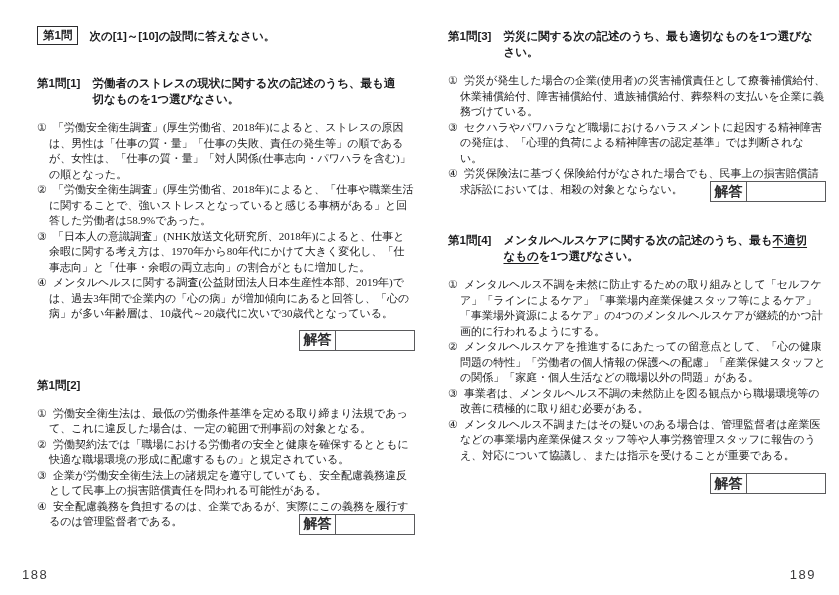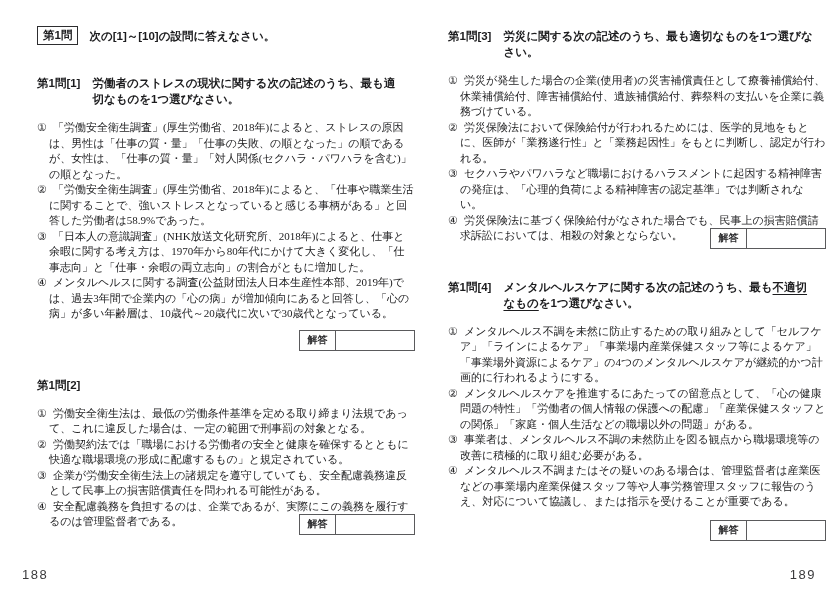--- a/index.html
+++ b/index.html
@@ -55,21 +55,21 @@
   .answer-row.inline { margin-top: -16px; }
   .answer-box {
     display: flex; width: 116px; height: 21px;
     border: 1.2px solid #5a5a5c; background: #ffffff; box-sizing: border-box;
   }
   .answer-label {
     width: 36px; box-sizing: border-box;
     border-right: 1.2px solid #5a5a5c;
     background: #fefefe;
     font-family: "Liberation Sans", sans-serif;
-    font-weight: bold; font-size: 10px;
+    font-weight: bold; font-size: 14px;
     display: flex; align-items: center; justify-content: center;
     color: #2b2b2d;
   }
   .answer-field { flex: 1; }
 
   
   .q1-left  { margin-top: 30px; }
   .q2-left  { margin-top: 26px; }
   .q3-right { margin-top: 28px; }
   .q4-right { margin-top: 30px; }
@@ -94,21 +94,21 @@
       <span class="boxed-label">第1問</span>
       <span>次の[1]～[10]の設問に答えなさい。</span>
     </div>
 
     <section class="question q1-left">
       <div class="q-heading">
         <span class="q-label">第1問[1]</span>
         <span class="q-title"><span>労働者のストレスの現状に関する次の記述のうち、最も適切なものを1つ選びなさい。</span><span class="u"></span><span></span></span>
       </div>
       <ul class="items">
-        <li class="item"><span class="num">①</span><span>「労働安全衛生調査」(厚生労働省、2018年)によると、ストレスの原因は、男性は「仕事の質・量」「仕事の失敗、の順となった」の順であるが、女性は、「仕事の質・量」「対人関係(セクハラ・パワハラを含む)」の順となった。</span></li>
+        <li class="item"><span class="num">①</span><span>「労働安全衛生調査」(厚生労働省、2018年)によると、ストレスの原因は、男性は「仕事の質・量」「仕事の失敗、責任の発生等」の順であるが、女性は、「仕事の質・量」「対人関係(仕事志向・パワハラを含む)」の順となった。</span></li>
         <li class="item"><span class="num">②</span><span>「労働安全衛生調査」(厚生労働省、2018年)によると、「仕事や職業生活に関することで、強いストレスとなっていると感じる事柄がある」と回答した労働者は58.9%であった。</span></li>
         <li class="item"><span class="num">③</span><span>「日本人の意識調査」(NHK放送文化研究所、2018年)によると、仕事と余暇に関する考え方は、1970年から80年代にかけて大きく変化し、「仕事志向」と「仕事・余暇の両立志向」の割合がともに増加した。</span></li>
         <li class="item"><span class="num">④</span><span>メンタルヘルスに関する調査(公益財団法人日本生産性本部、2019年)では、過去3年間で企業内の「心の病」が増加傾向にあると回答し、「心の病」が多い年齢層は、10歳代～20歳代に次いで30歳代となっている。</span></li>
       </ul>
       <div class="answer-row below">
         <div class="answer-box">
           <span class="answer-label">解答</span>
           <span class="answer-field"></span>
         </div>
       </div>
@@ -137,21 +137,20 @@
 
   <div class="page right">
 
     <section class="question q3-right">
       <div class="q-heading">
         <span class="q-label">第1問[3]</span>
         <span class="q-title"><span>労災に関する次の記述のうち、最も適切なものを1つ選びなさい。</span><span class="u"></span><span></span></span>
       </div>
       <ul class="items">
         <li class="item"><span class="num">①</span><span>労災が発生した場合の企業(使用者)の災害補償責任として療養補償給付、休業補償給付、障害補償給付、遺族補償給付、葬祭料の支払いを企業に義務づけている。</span></li>
-        <li class="item"><span class="num">②</span><span>労災保険法において保険給付が行われるためには、医学的見地をもとに、医師が「業務遂行性」と「業務起因性」をもとに判断し、認定が行われる。</span></li>
         <li class="item"><span class="num">③</span><span>セクハラやパワハラなど職場におけるハラスメントに起因する精神障害の発症は、「心理的負荷による精神障害の認定基準」では判断されない。</span></li>
         <li class="item"><span class="num">④</span><span>労災保険法に基づく保険給付がなされた場合でも、民事上の損害賠償請求訴訟においては、相殺の対象とならない。</span></li>
       </ul>
       <div class="answer-row inline">
         <div class="answer-box">
           <span class="answer-label">解答</span>
           <span class="answer-field"></span>
         </div>
       </div>
     </section>

